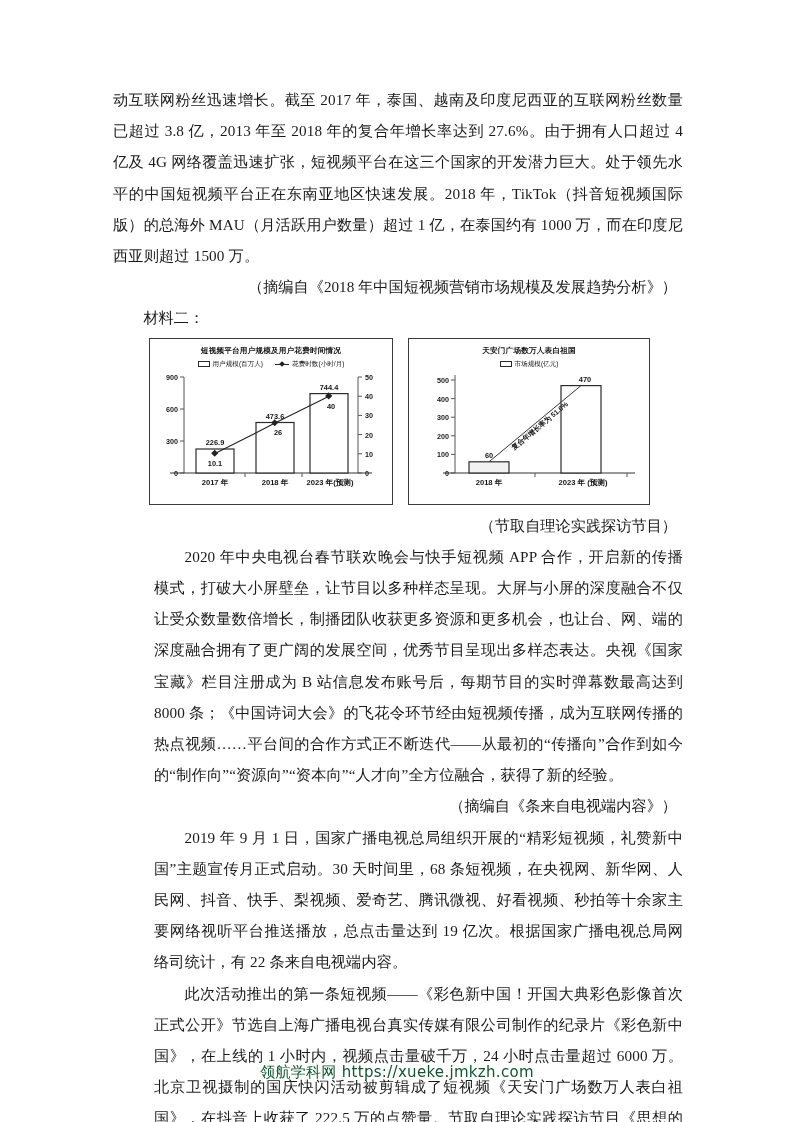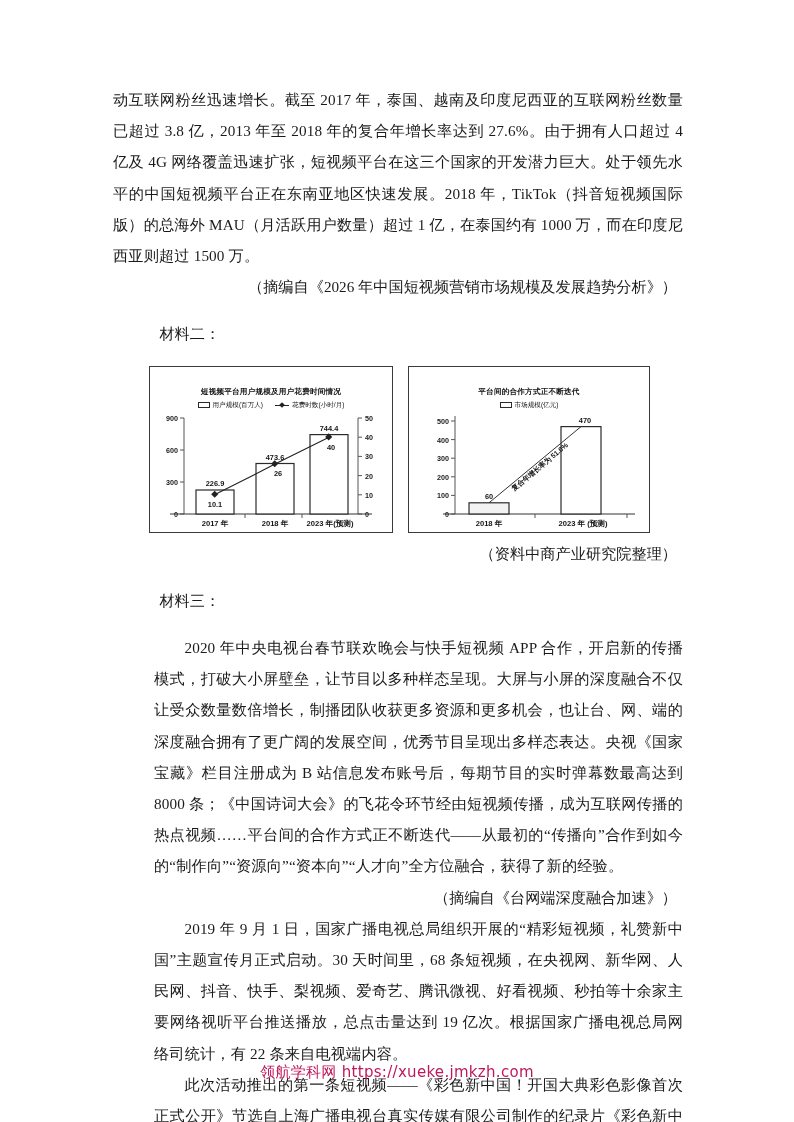--- a/index.html
+++ b/index.html
@@ -29,21 +29,21 @@
   }
   p.para {
     margin: 0;
     font-size: 15.2px;
     line-height: 31.2px;
     text-align: justify;
     text-justify: inter-ideograph;
     letter-spacing: 0.15px;
   }
   p.indent { text-indent: 2em; margin-left: 41px; }
-  p.label { text-indent: 2em; margin: 16px; font-size: 15.2px; line-height: 31.2px; }
+  p.label { text-indent: 2em; margin: 0; font-size: 15.2px; line-height: 31.2px; }
   p.source {
     margin: 0;
     font-size: 15.2px;
     line-height: 31.2px;
     text-align: right;
     padding-right: 6px;
   }
 
   
   .charts-row {
@@ -60,21 +60,21 @@
     height: 167px;
   }
   #chart1 { left: 36px; width: 244px; }
   #chart2 { left: 295px; width: 242px; }
 
   .chart-title {
     text-align: center;
     font-size: 7.6px;
     font-weight: bold;
     font-family: "Liberation Sans", sans-serif;
-    margin-top: 20px;
+    margin-top: 7px;
     letter-spacing: 0.2px;
     color: #141414;
   }
   .chart-legend {
     display: flex;
     justify-content: center;
     align-items: center;
     gap: 12px;
     margin-top: 4px;
     font-size: 6.6px;
@@ -142,33 +142,33 @@
 
   
   .watermark {
     position: absolute;
     left: 0;
     top: 1063px;
     width: 794px;
     text-align: center;
     font-family: "DejaVu Sans", "Liberation Sans", sans-serif;
     font-size: 15px;
-    color: #be185d;
+    color: #14532d;
     letter-spacing: 0.3px;
   }
 </style>
 </head>
 <body>
 
 <div class="page">
   <div class="content">
 
     <p class="para">动互联网粉丝迅速增长。截至 2017 年，泰国、越南及印度尼西亚的互联网粉丝数量已超过 3.8 亿，2013 年至 2018 年的复合年增长率达到 27.6%。由于拥有人口超过 4 亿及 4G 网络覆盖迅速扩张，短视频平台在这三个国家的开发潜力巨大。处于领先水平的中国短视频平台正在东南亚地区快速发展。2018 年，TikTok（抖音短视频国际版）的总海外 MAU（月活跃用户数量）超过 1 亿，在泰国约有 1000 万，而在印度尼西亚则超过 1500 万。</p>
 
-    <p class="source">（摘编自《2026 年中国短视频营销市场规模及发展趋势分析》）</p>
+    <p class="source">（摘编自《2018 年中国短视频营销市场规模及发展趋势分析》）</p>
 
     <p class="label">材料二：</p>
 
     <div class="charts-row">
 
       <div class="chart-box" id="chart1">
         <div class="chart-title">短视频平台用户规模及用户花费时间情况</div>
         <div class="chart-legend">
           <span class="legend-item">
             <span class="swatch-bar"></span>
@@ -234,21 +234,21 @@
             <line x1="95" y1="102" x2="95" y2="106" stroke="#555" stroke-width="1"></line>
             <line x1="152" y1="102" x2="152" y2="106" stroke="#555" stroke-width="1"></line>
             <text class="cat-label" x="65" y="114" text-anchor="middle">2017 年</text>
             <text class="cat-label" x="125" y="114" text-anchor="middle">2018 年</text>
             <text class="cat-label" x="180" y="114" text-anchor="middle">2023 年(预测)</text>
           </svg>
         </div>
       </div>
 
       <div class="chart-box" id="chart2">
-        <div class="chart-title">平台间的合作方式正不断迭代</div>
+        <div class="chart-title">天安门广场数万人表白祖国</div>
         <div class="chart-legend">
           <span class="legend-item">
             <span class="swatch-bar"></span>
             <span>市场规模(亿元)</span>
           </span>
         </div>
         <div class="plot-wrap">
           <svg width="240" height="120" viewBox="0 0 240 120">
 
             <line x1="46" y1="4" x2="46" y2="102" stroke="#555" stroke-width="1"></line>
@@ -282,24 +282,23 @@
 
             <line x1="126" y1="102" x2="126" y2="106" stroke="#555" stroke-width="1"></line>
             <line x1="218" y1="102" x2="218" y2="106" stroke="#555" stroke-width="1"></line>
             <text class="cat-label" x="80" y="114" text-anchor="middle">2018 年</text>
             <text class="cat-label" x="174" y="114" text-anchor="middle">2023 年 (预测)</text>
           </svg>
         </div>
       </div>
     </div>
 
-    <p class="source">（资料中商产业研究院整理）</p>
-
-    <p class="label">材料三：</p>
+    <p class="source">（节取自理论实践探访节目）</p>
+
     <p class="para indent">2020 年中央电视台春节联欢晚会与快手短视频 APP 合作，开启新的传播模式，打破大小屏壁垒，让节目以多种样态呈现。大屏与小屏的深度融合不仅让受众数量数倍增长，制播团队收获更多资源和更多机会，也让台、网、端的深度融合拥有了更广阔的发展空间，优秀节目呈现出多样态表达。央视《国家宝藏》栏目注册成为 B 站信息发布账号后，每期节目的实时弹幕数最高达到 8000 条；《中国诗词大会》的飞花令环节经由短视频传播，成为互联网传播的热点视频……平台间的合作方式正不断迭代——从最初的“传播向”合作到如今的“制作向”“资源向”“资本向”“人才向”全方位融合，获得了新的经验。</p>
-    <p class="source">（摘编自《台网端深度融合加速》）</p>
+    <p class="source">（摘编自《条来自电视端内容》）</p>
 
     <p class="para indent">2019 年 9 月 1 日，国家广播电视总局组织开展的“精彩短视频，礼赞新中国”主题宣传月正式启动。30 天时间里，68 条短视频，在央视网、新华网、人民网、抖音、快手、梨视频、爱奇艺、腾讯微视、好看视频、秒拍等十余家主要网络视听平台推送播放，总点击量达到 19 亿次。根据国家广播电视总局网络司统计，有 22 条来自电视端内容。</p>
     <p class="para indent">此次活动推出的第一条短视频——《彩色新中国！开国大典彩色影像首次正式公开》节选自上海广播电视台真实传媒有限公司制作的纪录片《彩色新中国》，在上线的 1 小时内，视频点击量破千万，24 小时点击量超过 6000 万。北京卫视摄制的国庆快闪活动被剪辑成了短视频《天安门广场数万人表白祖国》，在抖音上收获了 222.5 万的点赞量。节取自理论实践探访节目《思想的田野》的《思想的田野之山水间的美食》、从电视剧《外交风云》剪辑的《共和国外交风云》和《可爱的中国》《国家记忆》《大国工匠》等影视节目的短视频一起，</p>
   </div>
 
   <div class="watermark">领航学科网 https://xueke.jmkzh.com</div>
 </div>
 
 </body></html>

